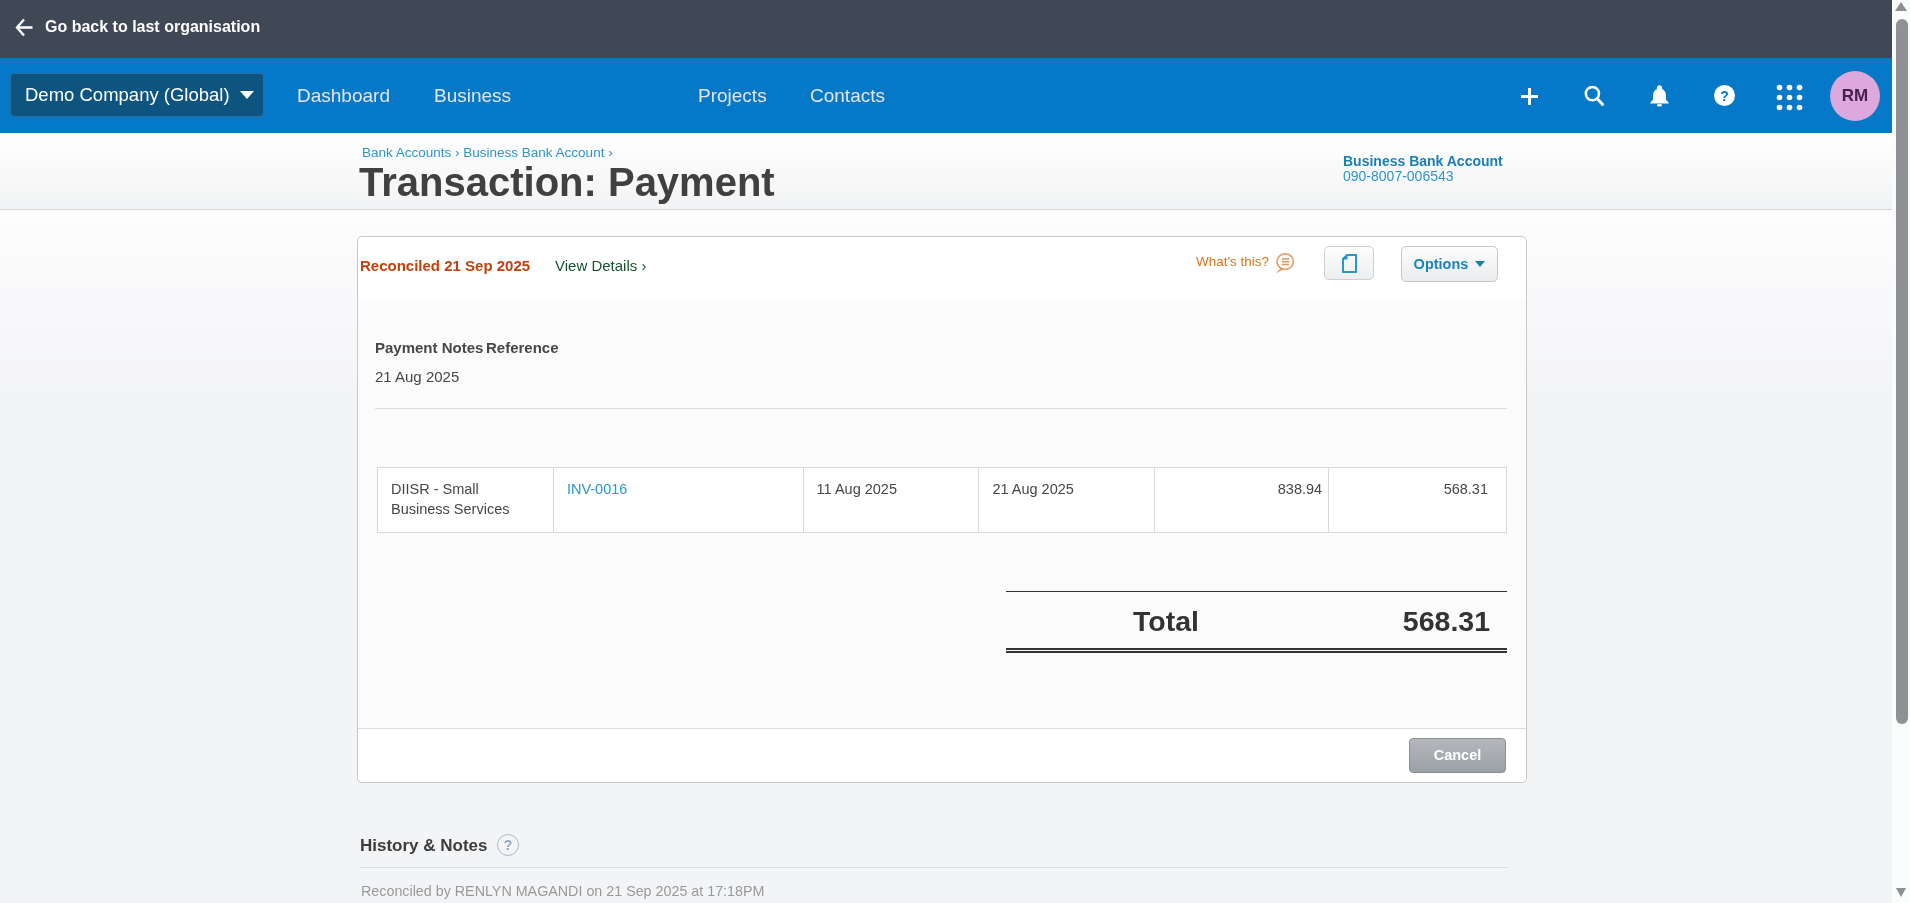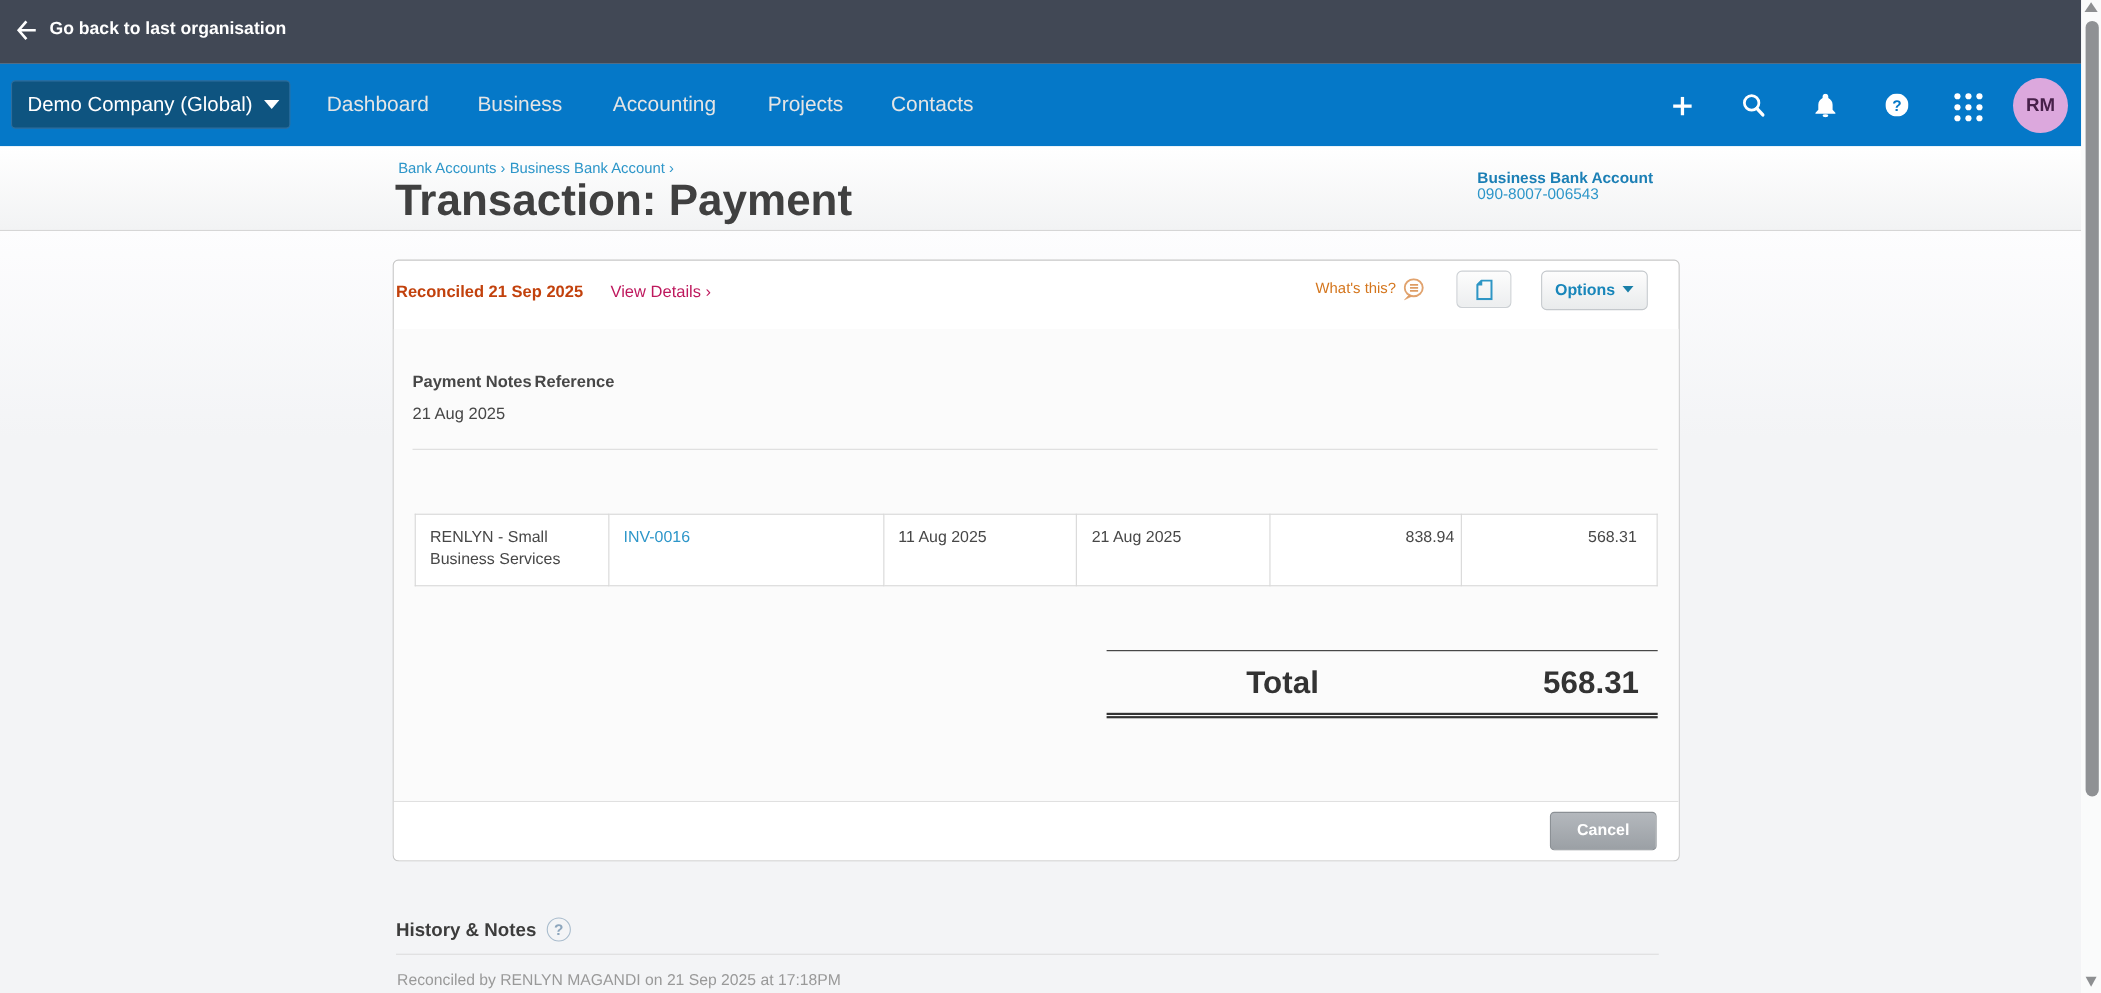--- a/index.html
+++ b/index.html
@@ -29,21 +29,21 @@
 #crumbs { position:absolute; left:362px; top:12px; font-size:13.5px; color:#2d96c9; }
 #ptitle { position:absolute; left:359px; top:27px; font-size:40px; font-weight:bold; color:#404040; }
 #acct { position:absolute; left:1343px; top:21px; font-size:14px; line-height:15px; }
 #acct .l1 { color:#1b7fb5; font-weight:bold; }
 #acct .l2 { color:#2d96c9; }
 
 #card { position:absolute; left:357px; top:236px; width:1170px; height:547px; background:#fff;
   border:1px solid #c8c8c8; border-radius:5px; }
 #cardhead { position:absolute; left:0; top:0; width:100%; height:62px; }
 #recon { position:absolute; left:2px; top:20px; font-size:15px; font-weight:bold; color:#c2410c; }
-#viewdet { position:absolute; left:197px; top:20px; font-size:15px; color:#be185d; }
+#viewdet { position:absolute; left:197px; top:20px; font-size:15px; color:#14532d; }
 #whats { position:absolute; left:838px; top:17px; font-size:13.5px; color:#d4751c; }
 #docbtn { position:absolute; left:966px; top:9px; width:50px; height:34px; border:1px solid #ccd0d4;
   border-radius:5px; background:linear-gradient(#fdfdfd,#eceeef); }
 #optbtn { position:absolute; left:1043px; top:9px; width:97px; height:36px; border:1px solid #c4c8cc;
   border-radius:5px; background:linear-gradient(#fdfdfd,#e9ebec); color:#1886ba; font-weight:bold;
   font-size:14.5px; text-align:center; line-height:34px; }
 #optbtn .caret { display:inline-block; width:0; height:0; border-left:5px solid transparent;
   border-right:5px solid transparent; border-top:6px solid #1a7fa8; margin-left:7px; vertical-align:middle; margin-top:-2px;}
 #cardbody { position:absolute; left:0; top:62px; width:1168px; height:429px; background:#fbfbfb; }
 #pd_lbl { position:absolute; left:17px; top:40px; font-size:15px; font-weight:bold; color:#474747; }
@@ -87,21 +87,20 @@
   <div id="topbar">
     <svg class="arr" width="18" height="19" viewBox="0 0 18 19">
         <path d="M9 1.5 L2 9.5 L9 17.5 M2.5 9.5 L17.5 9.5" stroke="#fff" stroke-width="2.4" fill="none"></path>
       </svg>
     <span class="back">Go back to last organisation</span>
   </div>
   <div id="nav">
     <div id="orgbtn">Demo Company (Global)<span class="caret"></span></div>
     <span class="navlink" id="nl1">Dashboard</span>
     <span class="navlink" id="nl2">Business</span>
-    <span class="navlink" id="nl3">Accounting</span>
     <span class="navlink" id="nl4">Projects</span>
     <span class="navlink" id="nl5">Contacts</span>
     <svg class="nicon" style="left:1521px; top:30px;" width="17" height="17" viewBox="0 0 17 17">
         <path d="M8.5 0 V17 M0 8.5 H17" stroke="#fff" stroke-width="3"></path>
       </svg>
     <svg class="nicon" style="left:1584px; top:27px;" width="21" height="22" viewBox="0 0 21 22">
         <circle cx="8.4" cy="8.6" r="6.6" stroke="#fff" stroke-width="2.5" fill="none"></circle>
         <path d="M13.1 13.5 L18.6 19.5" stroke="#fff" stroke-width="3" stroke-linecap="round"></path>
       </svg>
     <svg class="nicon" style="left:1650px; top:27px;" width="19" height="22" viewBox="0 0 19 22">
@@ -167,21 +166,21 @@
         <colgroup>
             <col style="width:176px">
             <col style="width:250px">
             <col style="width:176px">
             <col style="width:176px">
             <col style="width:174px">
             <col style="width:178px">
           </colgroup>
         <tbody>
         <tr>
-              <td>RENLYN - Small Business Services</td>
+              <td>DIISR - Small Business Services</td>
               <td><a>INV-0016</a></td>
               <td>11 Aug 2025</td>
               <td>21 Aug 2025</td>
               <td class="num">838.94</td>
               <td class="num2">568.31</td>
             </tr>
       </tbody>
         </table>
       <div id="totline"></div>
       <span id="tot_lbl">Total</span>

